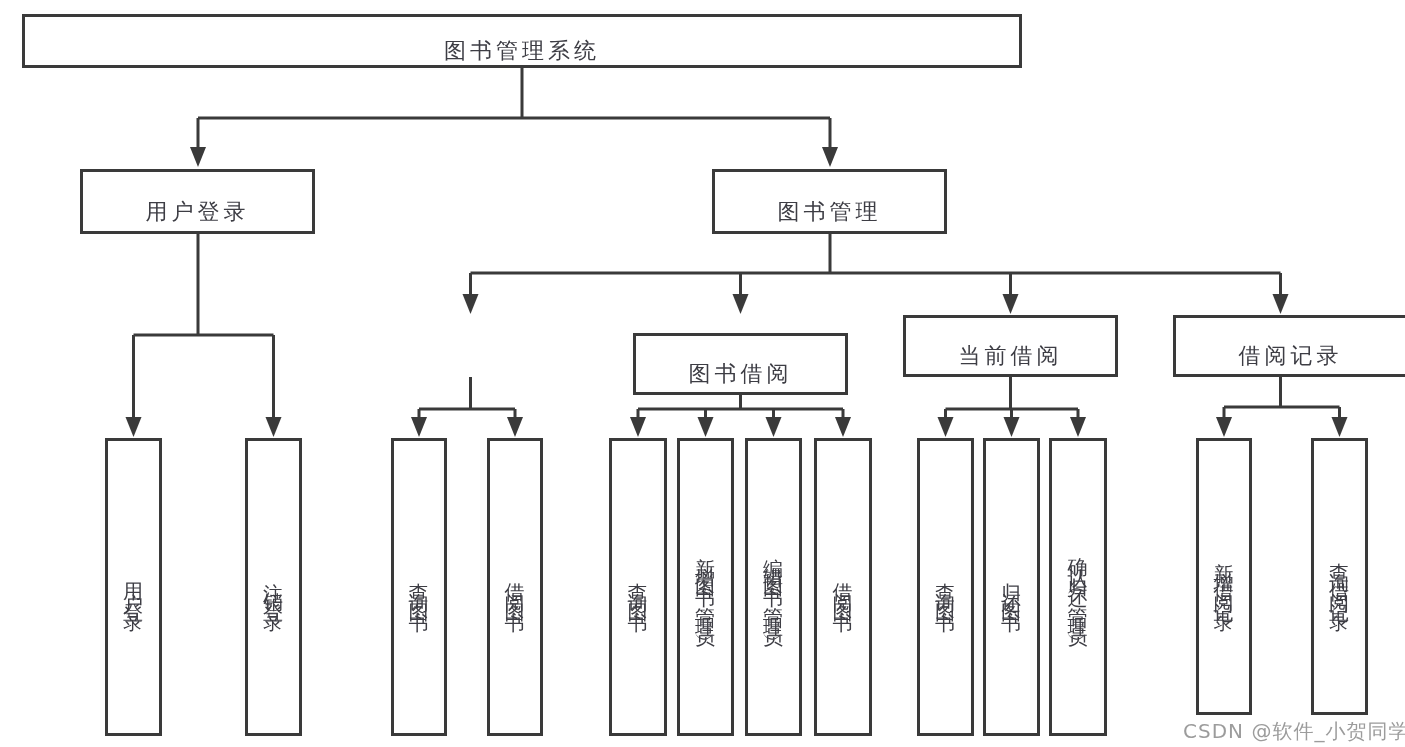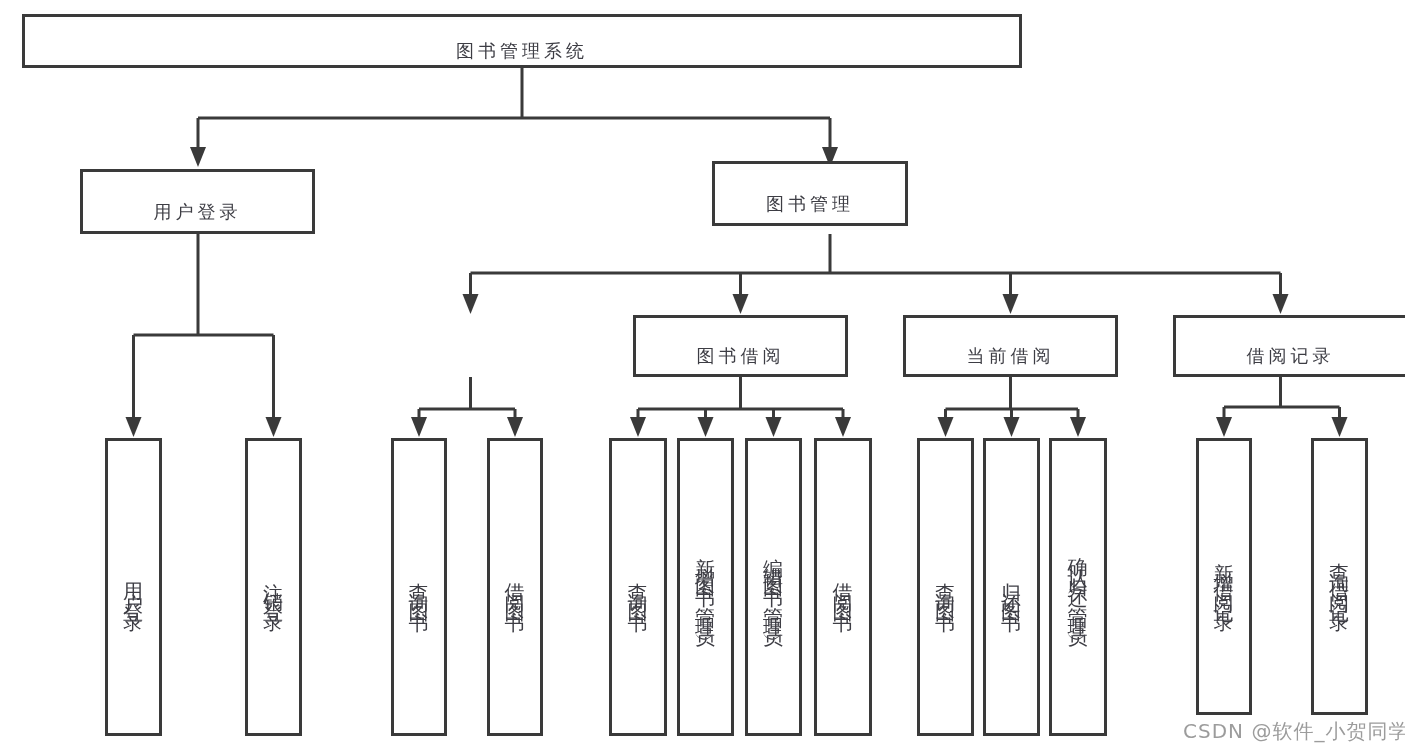--- a/index.html
+++ b/index.html
@@ -29,21 +29,21 @@
     border: 3px solid #3a3a3a;
     display: flex;
     align-items: center;
     justify-content: center;
     color: #3d3d44;
   }
   .node .label {
     white-space: nowrap;
   }
   .h .label {
-    font-size: 18px;
+    font-size: 22px;
     letter-spacing: 4px;
     margin-top: 20px;
   }
   .v .label {
     writing-mode: vertical-rl;
     text-orientation: mixed;
     font-size: 20px;
     letter-spacing: 10px;
     white-space: normal;
     line-height: 1;
@@ -111,25 +111,25 @@
     </g>
   </svg>
 
   <div class="node h" style="left:22px;top:14px;width:1000px;height:54px">
     <span class="label">图书管理系统</span>
   </div>
 
   <div class="node h" style="left:80px;top:169px;width:235px;height:65px">
     <span class="label">用户登录</span>
   </div>
-  <div class="node h" style="left:712px;top:161px;width:196px;height:65px">
+  <div class="node h" style="left:712px;top:169px;width:235px;height:65px">
     <span class="label">图书管理</span>
   </div>
 
-  <div class="node h" style="left:633px;top:315px;width:215px;height:62px">
+  <div class="node h" style="left:633px;top:333px;width:215px;height:62px">
     <span class="label">图书借阅</span>
   </div>
   <div class="node h" style="left:903px;top:315px;width:215px;height:62px">
     <span class="label">当前借阅</span>
   </div>
   <div class="node h" style="left:1173px;top:315px;width:235px;height:62px">
     <span class="label">借阅记录</span>
   </div>
 
   <div class="node v" style="left:105px;top:438px;width:57px;height:298px">

